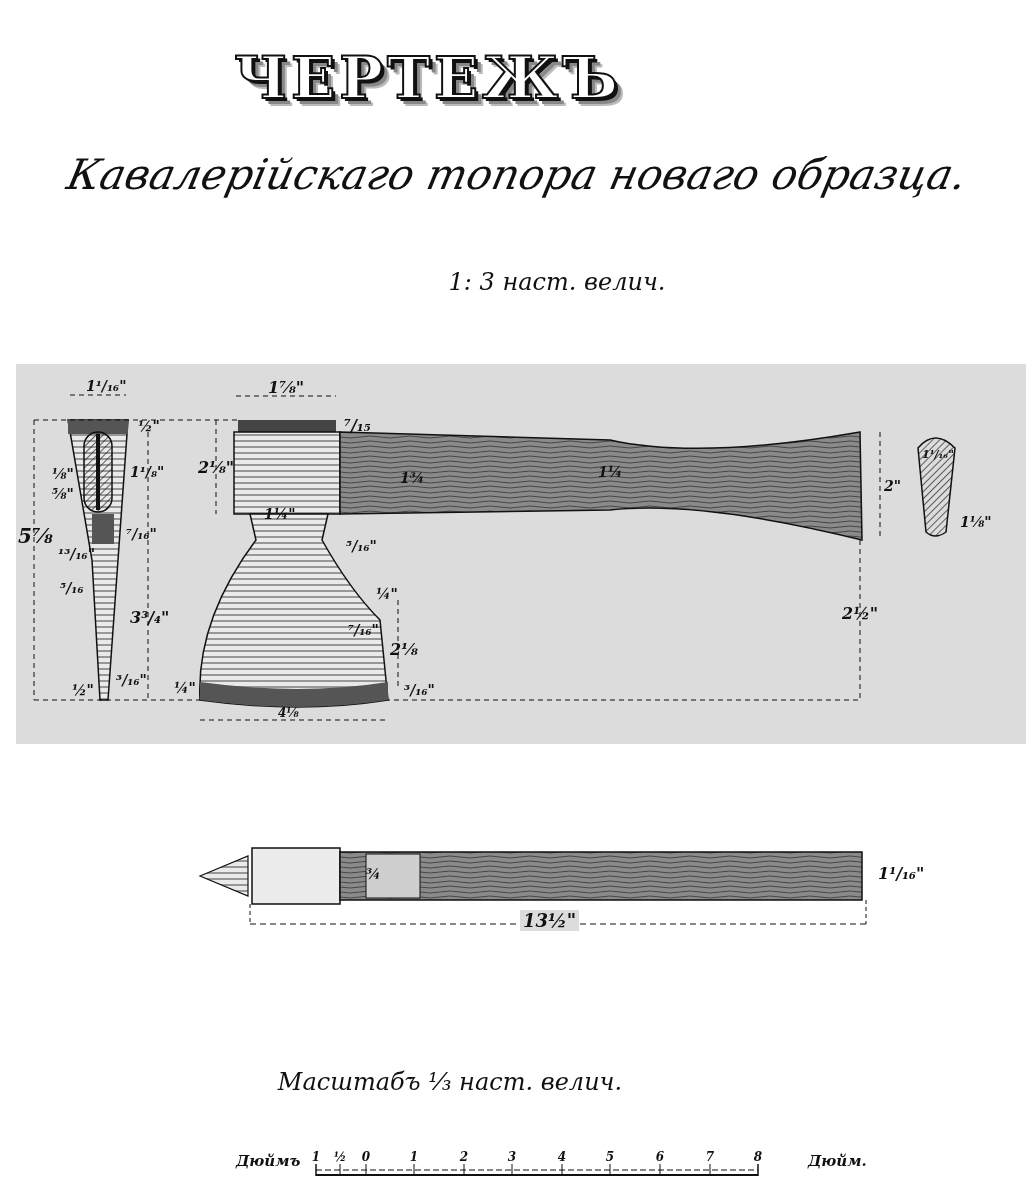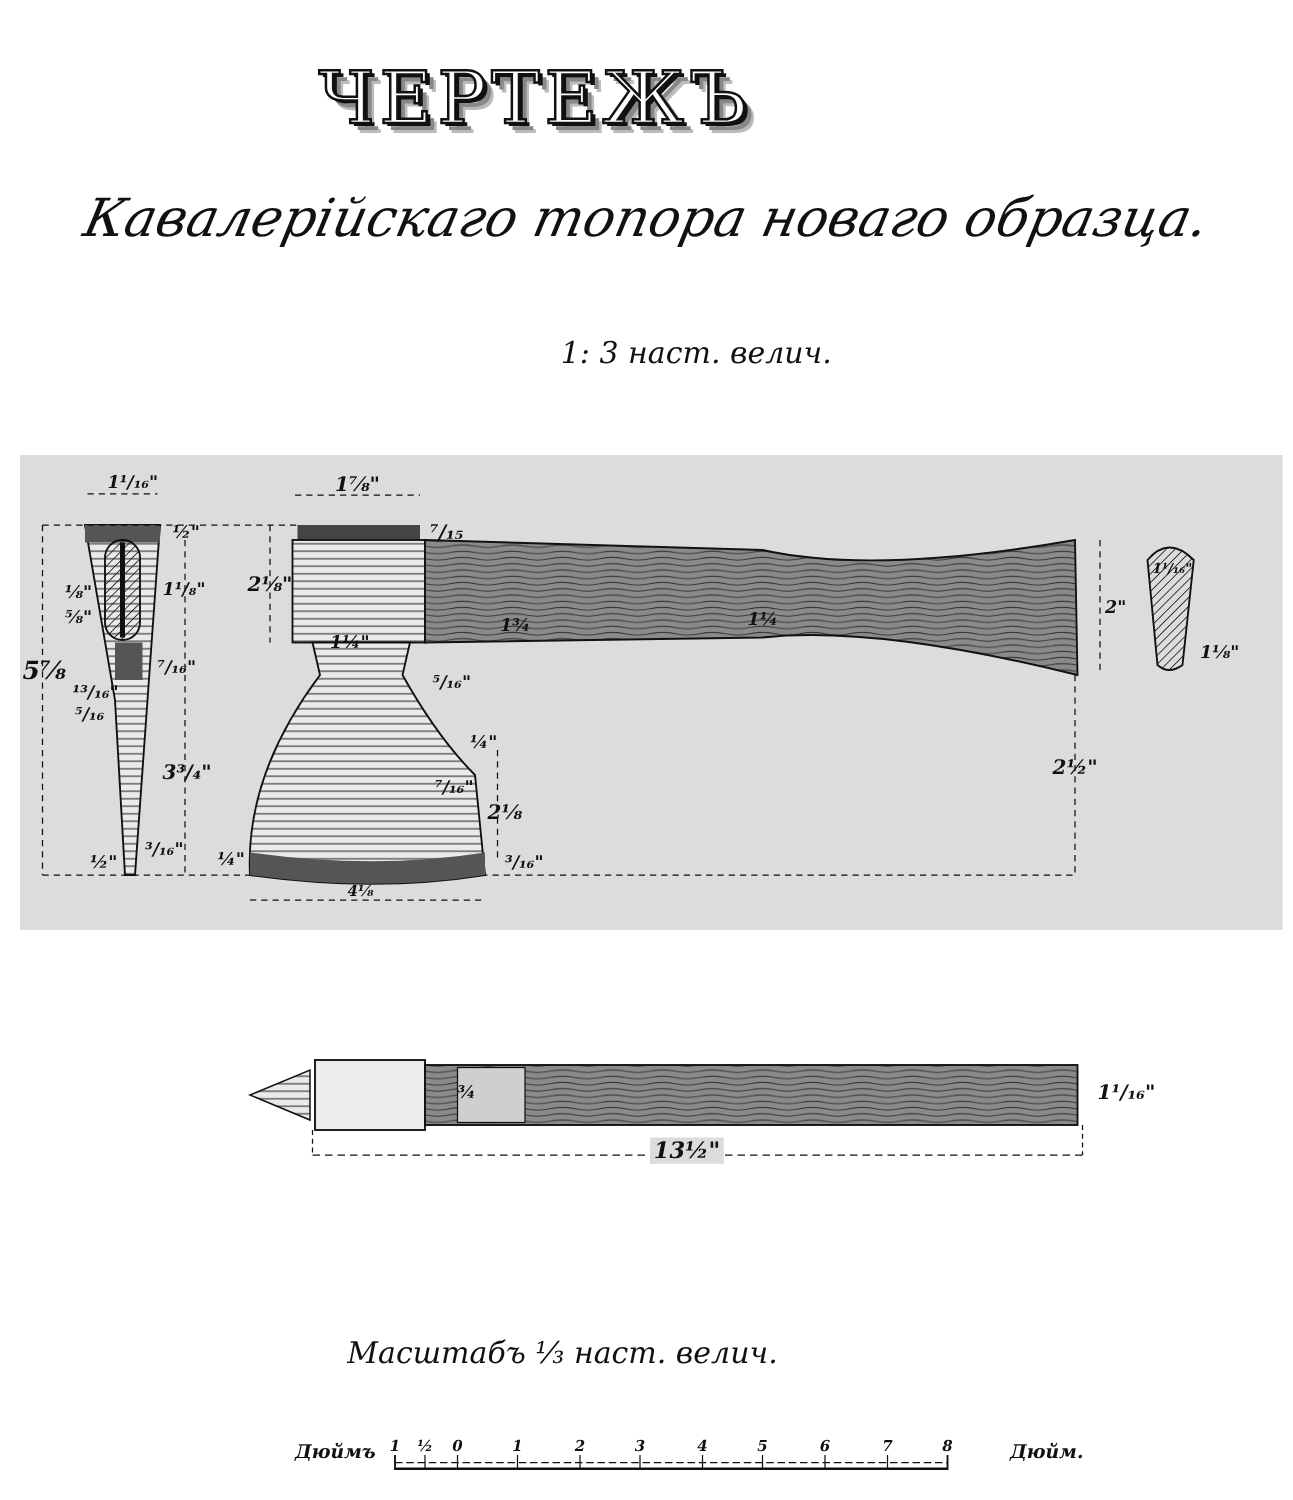--- a/index.html
+++ b/index.html
@@ -1,20 +1,20 @@
 <!DOCTYPE html>
 <html><head>
 <meta charset="utf-8">
 <style>
   html, body { margin:0; padding:0; background:#ffffff; }
   body { width:1034px; height:1200px; position:relative; overflow:hidden; font-family:"DejaVu Serif", serif; color:#111; }
   .abs { position:absolute; }
   .title {
     left:0; width:856px; top:44px; text-align:center;
-    font-family:"DejaVu Serif", serif; font-weight:normal; font-size:58px; letter-spacing:4px;
+    font-family:"DejaVu Serif", serif; font-weight:bold; font-size:58px; letter-spacing:4px;
     color:#fff; -webkit-text-stroke:2px #111;
     text-shadow: 3px 3px 0 #111, 6px 6px 0 #888, 8px 8px 0 #bbb;
   }
   .subtitle {
     left:0; width:1034px; top:150px; text-align:center;
     font-family:"DejaVu Serif", serif; font-style:italic; font-size:42px; letter-spacing:0px;
     transform: skewX(-12deg);
   }
   .scale-note { left:0; width:1034px; top:268px; text-align:center; font-style:italic; font-size:24px;padding-left:40px; }
   .plate { background:#dcdcdc; }
@@ -108,31 +108,31 @@
 </svg>
 
 <div class="abs dim" style="left:86px;top:378px">1¹/₁₆"</div>
 <div class="abs dim" style="left:138px;top:418px">½"</div>
 <div class="abs dim" style="left:130px;top:464px">1¹/₈"</div>
 <div class="abs dim" style="left:52px;top:466px">⅛"</div>
 <div class="abs dim" style="left:52px;top:486px">⅝"</div>
 <div class="abs dim" style="left:18px;top:524px;font-size:20px">5⅞</div>
 <div class="abs dim" style="left:126px;top:526px">⁷/₁₆"</div>
 <div class="abs dim" style="left:58px;top:546px">¹³/₁₆"</div>
-<div class="abs dim" style="left:60px;top:564px">⁵/₁₆</div>
+<div class="abs dim" style="left:60px;top:580px">⁵/₁₆</div>
 <div class="abs dim" style="left:130px;top:608px;font-size:16px">3³/₄"</div>
 <div class="abs dim" style="left:116px;top:672px">³/₁₆"</div>
 <div class="abs dim" style="left:72px;top:682px">½"</div>
 
 <div class="abs dim" style="left:268px;top:378px;font-size:16px">1⅞"</div>
 <div class="abs dim" style="left:344px;top:416px;font-size:16px">⁷/₁₅</div>
 <div class="abs dim" style="left:198px;top:458px;font-size:16px">2⅛"</div>
 <div class="abs dim" style="left:264px;top:506px">1¼"</div>
-<div class="abs dim" style="left:400px;top:493px">1¾</div>
-<div class="abs dim" style="left:598px;top:488px">1¼</div>
+<div class="abs dim" style="left:400px;top:470px">1¾</div>
+<div class="abs dim" style="left:598px;top:464px">1¼</div>
 <div class="abs dim" style="left:884px;top:478px">2"</div>
 <div class="abs dim" style="left:922px;top:448px;font-size:11px">1¹/₁₆"</div>
 <div class="abs dim" style="left:960px;top:514px">1⅛"</div>
 <div class="abs dim" style="left:346px;top:538px">⁵/₁₆"</div>
 <div class="abs dim" style="left:376px;top:586px">¼"</div>
 <div class="abs dim" style="left:348px;top:622px">⁷/₁₆"</div>
 <div class="abs dim" style="left:390px;top:640px;font-size:16px">2⅛</div>
 <div class="abs dim" style="left:174px;top:680px">¼"</div>
 <div class="abs dim" style="left:404px;top:682px">³/₁₆"</div>
 <div class="abs dim" style="left:278px;top:706px;font-size:12px">4⅛</div>

